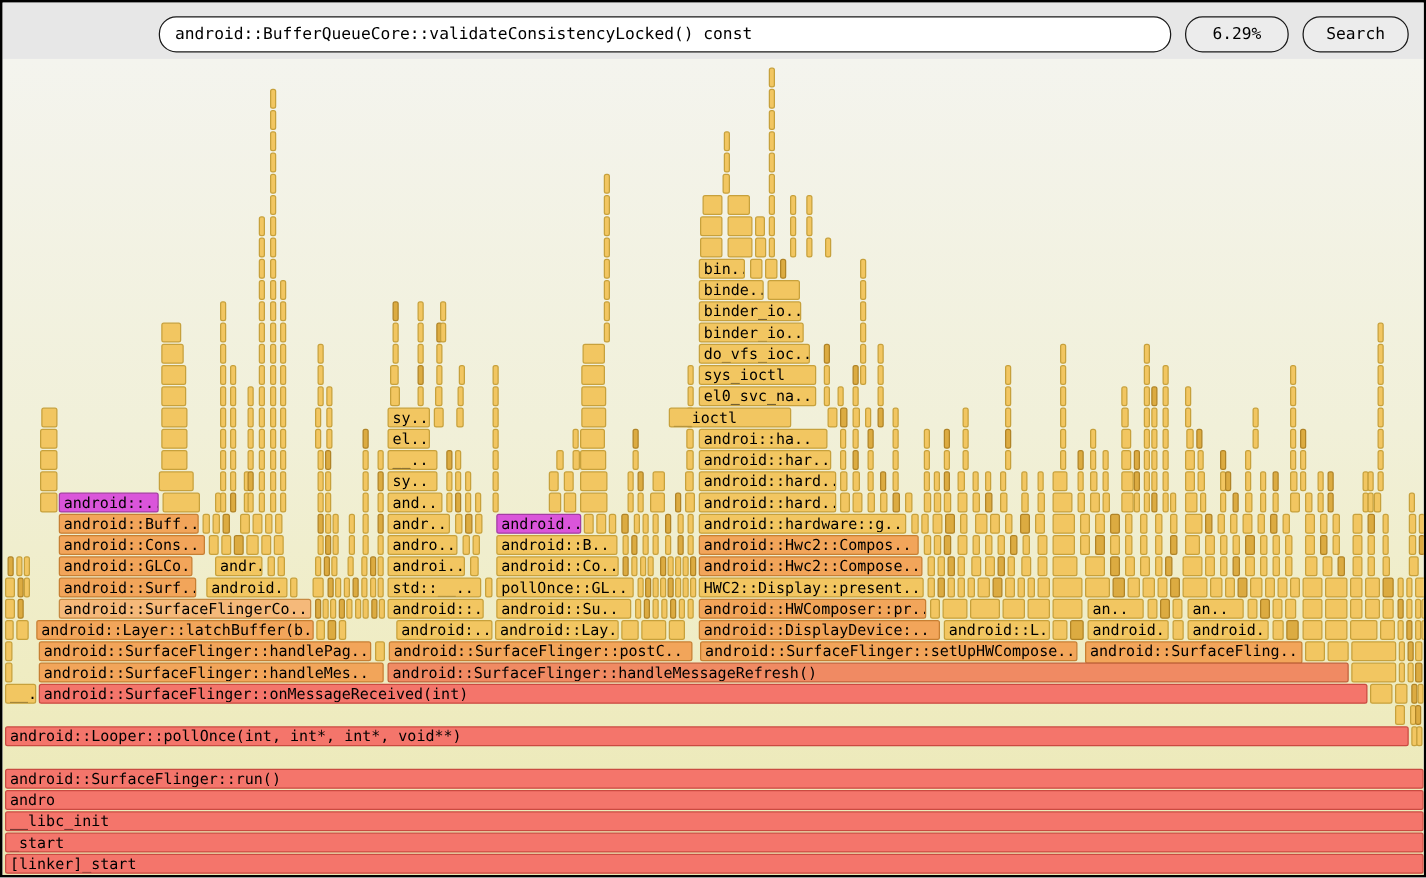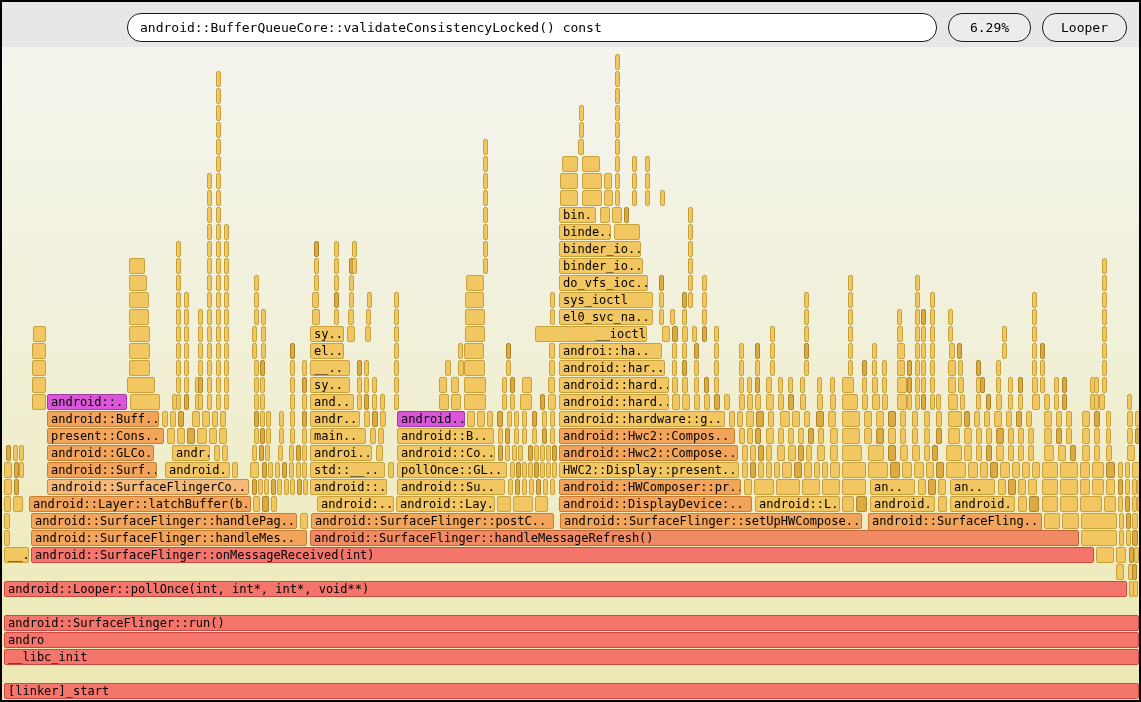--- a/index.html
+++ b/index.html
@@ -20,21 +20,21 @@
         font-size:12px;line-height:14px;padding:0 0 0 3px;overflow:hidden;white-space:nowrap;
         color:#000;cursor:pointer;}
 </style>
 </head>
 <body>
 
 <div class="page">
   <div class="hdr">
     <input class="search-input" type="text" value="android::BufferQueueCore::validateConsistencyLocked() const" style="">
     <div class="pill pct">6.29%</div>
-    <div class="pill go">Looper</div>
+    <div class="pill go">Search</div>
   </div>
   <div class="flame">
       <div class="cell" style="left: 613px; top: 7px; width: 3px; height: 16px; background-color: rgb(242, 198, 97); border-color: rgb(199, 161, 60);"></div>
       <div class="cell" style="left: 613px; top: 24px; width: 3px; height: 16px; background-color: rgb(242, 198, 97); border-color: rgb(199, 161, 60);"></div>
       <div class="cell" style="left: 214px; top: 24px; width: 3px; height: 16px; background-color: rgb(242, 198, 97); border-color: rgb(199, 161, 60);"></div>
       <div class="cell" style="left: 613px; top: 41px; width: 3px; height: 16px; background-color: rgb(242, 198, 97); border-color: rgb(199, 161, 60);"></div>
       <div class="cell" style="left: 214px; top: 41px; width: 3px; height: 16px; background-color: rgb(242, 198, 97); border-color: rgb(199, 161, 60);"></div>
       <div class="cell" style="left: 613px; top: 58px; width: 3px; height: 16px; background-color: rgb(242, 198, 97); border-color: rgb(199, 161, 60);"></div>
       <div class="cell" style="left: 577px; top: 58px; width: 4px; height: 16px; background-color: rgb(242, 198, 97); border-color: rgb(199, 161, 60);"></div>
       <div class="cell" style="left: 214px; top: 58px; width: 3px; height: 16px; background-color: rgb(242, 198, 97); border-color: rgb(199, 161, 60);"></div>
@@ -190,21 +190,21 @@
       <div class="cell" style="left: 214px; top: 279px; width: 3px; height: 16px; background-color: rgb(242, 198, 97); border-color: rgb(199, 161, 60);"></div>
       <div class="cell" style="left: 222px; top: 279px; width: 3px; height: 16px; background-color: rgb(242, 198, 97); border-color: rgb(199, 161, 60);"></div>
       <div class="cell" style="left: 250px; top: 279px; width: 4px; height: 16px; background-color: rgb(242, 198, 97); border-color: rgb(199, 161, 60);"></div>
       <div class="cell" style="left: 259px; top: 279px; width: 3px; height: 16px; background-color: rgb(242, 198, 97); border-color: rgb(199, 161, 60);"></div>
       <div class="cell" title="sy.." style="left: 308px; top: 279px; width: 34px; height: 16px; background-color: rgb(242, 198, 97); border-color: rgb(199, 161, 60);">sy..</div>
       <div class="cell" style="left: 345px; top: 279px; width: 8px; height: 16px; background-color: rgb(242, 198, 97); border-color: rgb(199, 161, 60);"></div>
       <div class="cell" style="left: 363px; top: 279px; width: 6px; height: 16px; background-color: rgb(242, 198, 97); border-color: rgb(199, 161, 60);"></div>
       <div class="cell" style="left: 392px; top: 279px; width: 3px; height: 16px; background-color: rgb(242, 198, 97); border-color: rgb(199, 161, 60);"></div>
       <div class="cell" style="left: 463px; top: 279px; width: 20px; height: 16px; background-color: rgb(242, 198, 97); border-color: rgb(199, 161, 60);"></div>
       <div class="cell" style="left: 547px; top: 279px; width: 6px; height: 16px; background-color: rgb(242, 198, 97); border-color: rgb(199, 161, 60);"></div>
-      <div class="cell" title="__ioctl" style="left: 533px; top: 279px; width: 112px; height: 16px; background-color: rgb(242, 198, 97); border-color: rgb(199, 161, 60); text-align: right;">__ioctl</div>
+      <div class="cell" title="__ioctl" style="left: 533px; top: 279px; width: 98px; height: 16px; background-color: rgb(242, 198, 97); border-color: rgb(199, 161, 60);">__ioctl</div>
       <div class="cell" style="left: 660px; top: 279px; width: 8px; height: 16px; background-color: rgb(242, 198, 97); border-color: rgb(199, 161, 60);"></div>
       <div class="cell" style="left: 670px; top: 279px; width: 6px; height: 16px; background-color: rgb(220, 171, 65); border-color: rgb(176, 132, 39);"></div>
       <div class="cell" style="left: 680px; top: 279px; width: 6px; height: 16px; background-color: rgb(242, 198, 97); border-color: rgb(199, 161, 60);"></div>
       <div class="cell" style="left: 690px; top: 279px; width: 4px; height: 16px; background-color: rgb(242, 198, 97); border-color: rgb(199, 161, 60);"></div>
       <div class="cell" style="left: 700px; top: 279px; width: 4px; height: 16px; background-color: rgb(220, 171, 65); border-color: rgb(176, 132, 39);"></div>
       <div class="cell" style="left: 712px; top: 279px; width: 4px; height: 16px; background-color: rgb(242, 198, 97); border-color: rgb(199, 161, 60);"></div>
       <div class="cell" style="left: 768px; top: 279px; width: 3px; height: 16px; background-color: rgb(242, 198, 97); border-color: rgb(199, 161, 60);"></div>
       <div class="cell" style="left: 802px; top: 279px; width: 3px; height: 16px; background-color: rgb(242, 198, 97); border-color: rgb(199, 161, 60);"></div>
       <div class="cell" style="left: 846px; top: 279px; width: 3px; height: 16px; background-color: rgb(242, 198, 97); border-color: rgb(199, 161, 60);"></div>
       <div class="cell" style="left: 895px; top: 279px; width: 6px; height: 16px; background-color: rgb(242, 198, 97); border-color: rgb(199, 161, 60);"></div>
@@ -489,34 +489,34 @@
       <div class="cell" style="left: 1014px; top: 364px; width: 6px; height: 16px; background-color: rgb(220, 171, 65); border-color: rgb(176, 132, 39);"></div>
       <div class="cell" style="left: 1024px; top: 364px; width: 6px; height: 16px; background-color: rgb(242, 198, 97); border-color: rgb(199, 161, 60);"></div>
       <div class="cell" style="left: 1042px; top: 364px; width: 8px; height: 16px; background-color: rgb(242, 198, 97); border-color: rgb(199, 161, 60);"></div>
       <div class="cell" style="left: 1054px; top: 364px; width: 6px; height: 16px; background-color: rgb(242, 198, 97); border-color: rgb(199, 161, 60);"></div>
       <div class="cell" style="left: 1064px; top: 364px; width: 6px; height: 16px; background-color: rgb(242, 198, 97); border-color: rgb(199, 161, 60);"></div>
       <div class="cell" style="left: 1080px; top: 364px; width: 8px; height: 16px; background-color: rgb(242, 198, 97); border-color: rgb(199, 161, 60);"></div>
       <div class="cell" style="left: 1092px; top: 364px; width: 6px; height: 16px; background-color: rgb(220, 171, 65); border-color: rgb(176, 132, 39);"></div>
       <div class="cell" style="left: 1104px; top: 364px; width: 4px; height: 16px; background-color: rgb(242, 198, 97); border-color: rgb(199, 161, 60);"></div>
       <div class="cell" style="left: 1125px; top: 364px; width: 6px; height: 16px; background-color: rgb(242, 198, 97); border-color: rgb(199, 161, 60);"></div>
       <div class="cell" style="left: 1133px; top: 364px; width: 4px; height: 16px; background-color: rgb(242, 198, 97); border-color: rgb(199, 161, 60);"></div>
-      <div class="cell" title="android::Cons.." style="left: 45px; top: 381px; width: 117px; height: 16px; background-color: rgb(242, 165, 90); border-color: rgb(199, 127, 51);">present::Cons..</div>
+      <div class="cell" title="android::Cons.." style="left: 45px; top: 381px; width: 117px; height: 16px; background-color: rgb(242, 165, 90); border-color: rgb(199, 127, 51);">android::Cons..</div>
       <div class="cell" style="left: 165px; top: 381px; width: 8px; height: 16px; background-color: rgb(242, 198, 97); border-color: rgb(199, 161, 60);"></div>
       <div class="cell" style="left: 175px; top: 381px; width: 8px; height: 16px; background-color: rgb(242, 198, 97); border-color: rgb(199, 161, 60);"></div>
       <div class="cell" style="left: 185px; top: 381px; width: 8px; height: 16px; background-color: rgb(220, 171, 65); border-color: rgb(176, 132, 39);"></div>
       <div class="cell" style="left: 195px; top: 381px; width: 10px; height: 16px; background-color: rgb(242, 198, 97); border-color: rgb(199, 161, 60);"></div>
       <div class="cell" style="left: 207px; top: 381px; width: 8px; height: 16px; background-color: rgb(242, 198, 97); border-color: rgb(199, 161, 60);"></div>
       <div class="cell" style="left: 217px; top: 381px; width: 8px; height: 16px; background-color: rgb(242, 198, 97); border-color: rgb(199, 161, 60);"></div>
       <div class="cell" style="left: 252px; top: 381px; width: 4px; height: 16px; background-color: rgb(242, 198, 97); border-color: rgb(199, 161, 60);"></div>
       <div class="cell" style="left: 258px; top: 381px; width: 4px; height: 16px; background-color: rgb(220, 171, 65); border-color: rgb(176, 132, 39);"></div>
       <div class="cell" style="left: 264px; top: 381px; width: 4px; height: 16px; background-color: rgb(242, 198, 97); border-color: rgb(199, 161, 60);"></div>
       <div class="cell" style="left: 277px; top: 381px; width: 4px; height: 16px; background-color: rgb(242, 198, 97); border-color: rgb(199, 161, 60);"></div>
       <div class="cell" style="left: 288px; top: 381px; width: 4px; height: 16px; background-color: rgb(242, 198, 97); border-color: rgb(199, 161, 60);"></div>
       <div class="cell" style="left: 300px; top: 381px; width: 4px; height: 16px; background-color: rgb(242, 198, 97); border-color: rgb(199, 161, 60);"></div>
-      <div class="cell" title="andro.." style="left: 308px; top: 381px; width: 56px; height: 16px; background-color: rgb(242, 198, 97); border-color: rgb(199, 161, 60);">main..</div>
+      <div class="cell" title="andro.." style="left: 308px; top: 381px; width: 56px; height: 16px; background-color: rgb(242, 198, 97); border-color: rgb(199, 161, 60);">andro..</div>
       <div class="cell" style="left: 368px; top: 381px; width: 6px; height: 16px; background-color: rgb(242, 198, 97); border-color: rgb(199, 161, 60);"></div>
       <div class="cell" style="left: 376px; top: 381px; width: 6px; height: 16px; background-color: rgb(242, 198, 97); border-color: rgb(199, 161, 60);"></div>
       <div class="cell" title="android::B.." style="left: 395px; top: 381px; width: 97px; height: 16px; background-color: rgb(242, 198, 97); border-color: rgb(199, 161, 60);">android::B..</div>
       <div class="cell" style="left: 496px; top: 381px; width: 4px; height: 16px; background-color: rgb(242, 198, 97); border-color: rgb(199, 161, 60);"></div>
       <div class="cell" style="left: 503px; top: 381px; width: 4px; height: 16px; background-color: rgb(220, 171, 65); border-color: rgb(176, 132, 39);"></div>
       <div class="cell" style="left: 512px; top: 381px; width: 4px; height: 16px; background-color: rgb(242, 198, 97); border-color: rgb(199, 161, 60);"></div>
       <div class="cell" style="left: 520px; top: 381px; width: 4px; height: 16px; background-color: rgb(242, 198, 97); border-color: rgb(199, 161, 60);"></div>
       <div class="cell" style="left: 530px; top: 381px; width: 4px; height: 16px; background-color: rgb(242, 198, 97); border-color: rgb(199, 161, 60);"></div>
       <div class="cell" style="left: 540px; top: 381px; width: 4px; height: 16px; background-color: rgb(220, 171, 65); border-color: rgb(176, 132, 39);"></div>
       <div class="cell" style="left: 548px; top: 381px; width: 4px; height: 16px; background-color: rgb(242, 198, 97); border-color: rgb(199, 161, 60);"></div>
@@ -775,15 +775,16 @@
       <div class="cell" style="left: 1132px; top: 500px; width: 4px; height: 16px; background-color: rgb(242, 198, 97); border-color: rgb(199, 161, 60);"></div>
       <div class="cell" style="left: 1114px; top: 517px; width: 8px; height: 16px; background-color: rgb(242, 198, 97); border-color: rgb(199, 161, 60);"></div>
       <div class="cell" style="left: 1126px; top: 517px; width: 3px; height: 16px; background-color: rgb(242, 198, 97); border-color: rgb(199, 161, 60);"></div>
       <div class="cell" style="left: 1130px; top: 517px; width: 4px; height: 16px; background-color: rgb(220, 171, 65); border-color: rgb(176, 132, 39);"></div>
       <div class="cell" title="android::Looper::pollOnce(int, int*, int*, void**)" style="left: 2px; top: 534px; width: 1123px; height: 16px; background-color: rgb(244, 117, 107); border-color: rgb(202, 74, 65);">android::Looper::pollOnce(int, int*, int*, void**)</div>
       <div class="cell" style="left: 1127px; top: 534px; width: 3px; height: 16px; background-color: rgb(242, 198, 97); border-color: rgb(199, 161, 60);"></div>
       <div class="cell" style="left: 1131px; top: 534px; width: 3px; height: 16px; background-color: rgb(242, 198, 97); border-color: rgb(199, 161, 60);"></div>
       <div class="cell" title="android::SurfaceFlinger::run()" style="left: 2px; top: 568px; width: 1135px; height: 16px; background-color: rgb(244, 117, 107); border-color: rgb(202, 74, 65);">android::SurfaceFlinger::run()</div>
       <div class="cell" title="main" style="left: 2px; top: 585px; width: 1135px; height: 16px; background-color: rgb(244, 117, 107); border-color: rgb(202, 74, 65);">andro</div>
       <div class="cell" title="__libc_init" style="left: 2px; top: 602px; width: 1135px; height: 16px; background-color: rgb(244, 117, 107); border-color: rgb(202, 74, 65);">__libc_init</div>
+      <div class="cell" title="_start" style="left: 2px; top: 619px; width: 1135px; height: 16px; background-color: rgb(244, 117, 107); border-color: rgb(202, 74, 65);">_start</div>
       <div class="cell" title="[linker]_start" style="left: 2px; top: 636px; width: 1135px; height: 16px; background-color: rgb(244, 117, 107); border-color: rgb(202, 74, 65);">[linker]_start</div>
     </div>
 </div>
 
 </body></html>

